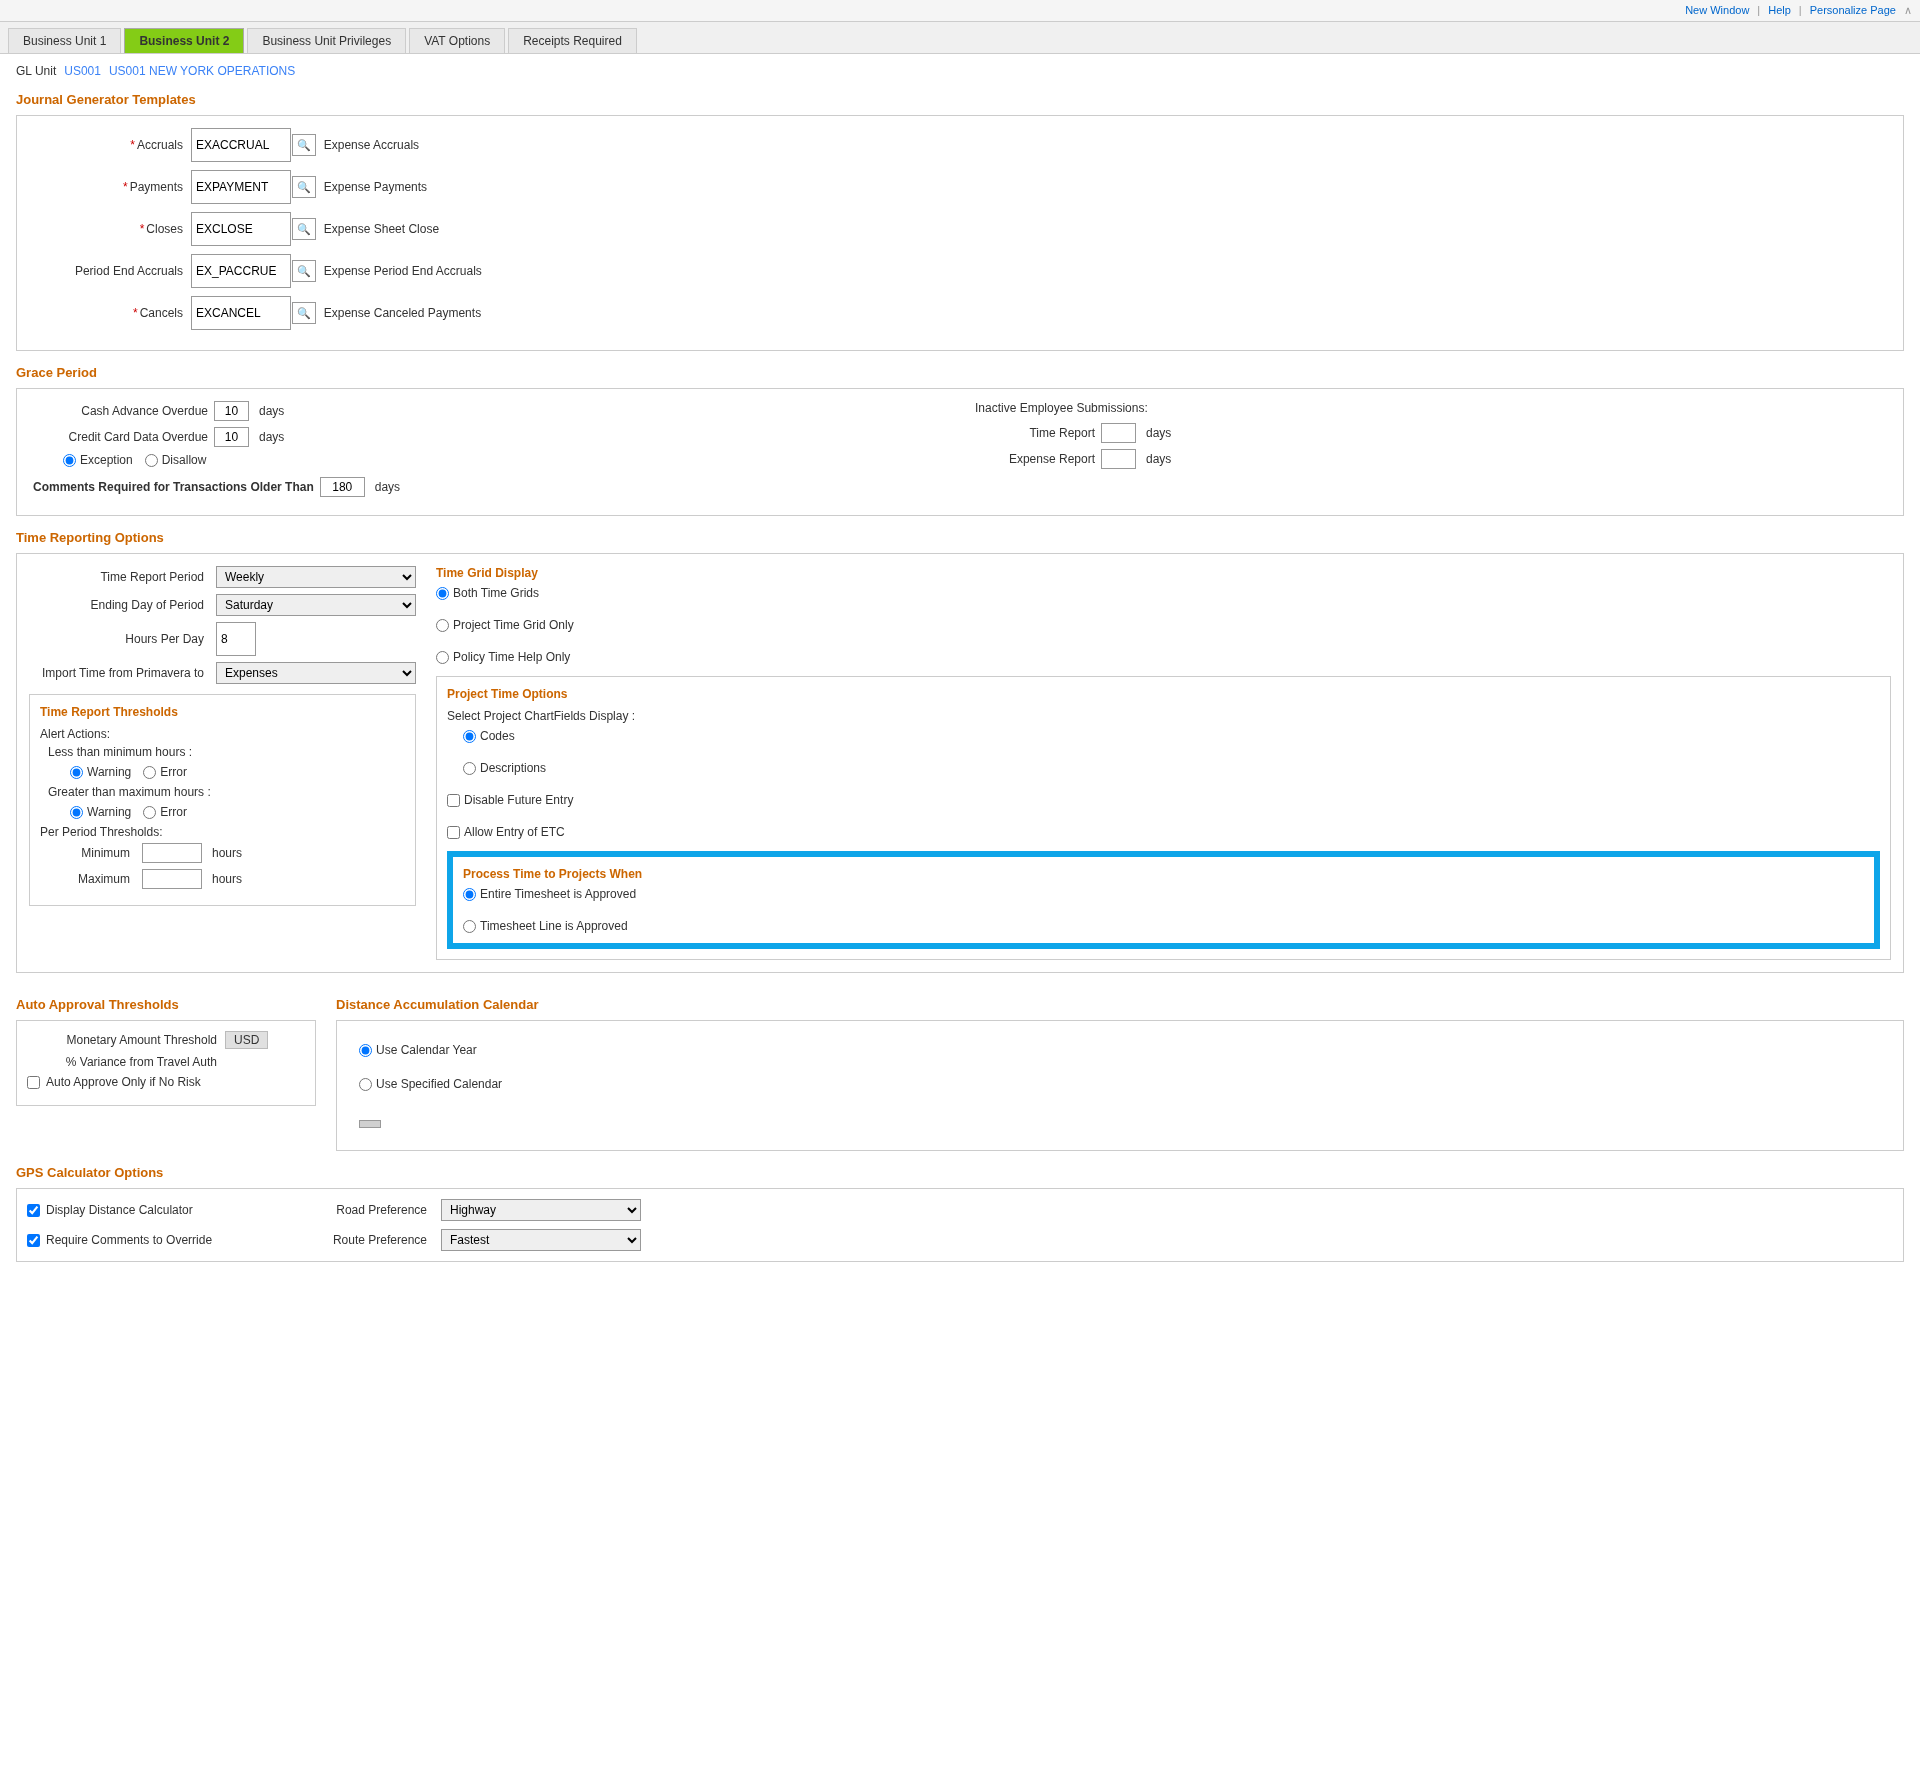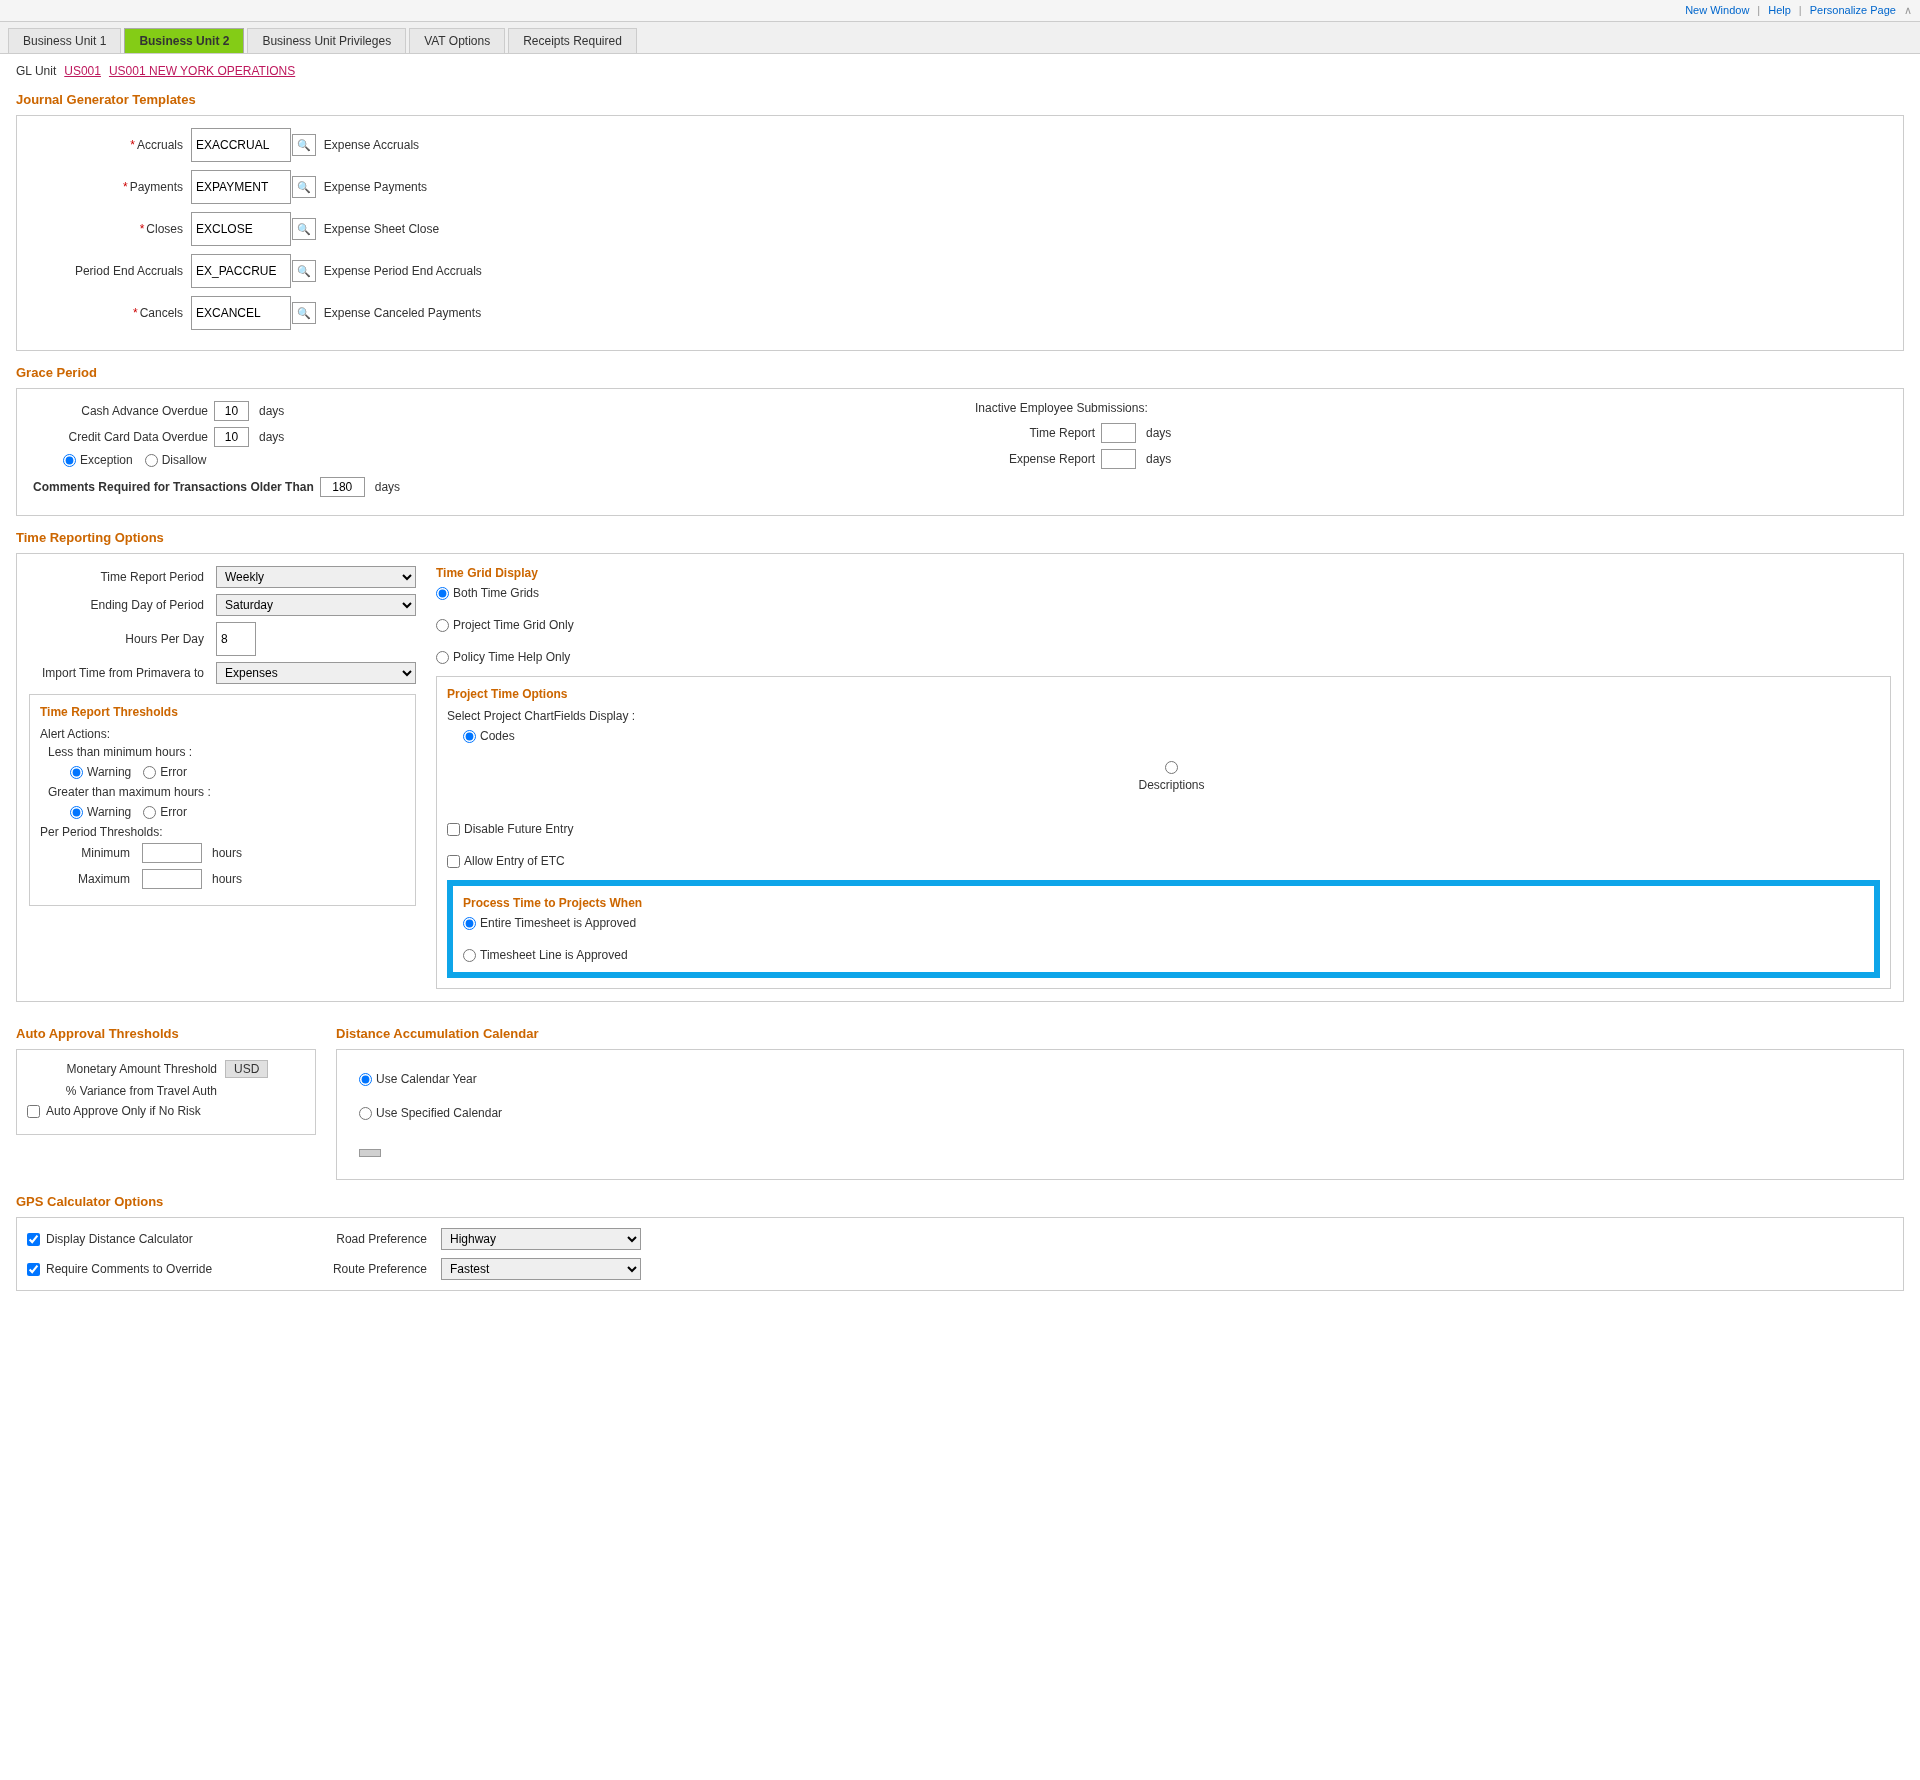--- a/index.html
+++ b/index.html
@@ -51,21 +51,21 @@
 
     
     .gl-unit-line {
       display: flex;
       align-items: center;
       gap: 8px;
       margin-bottom: 14px;
       font-size: 12px;
     }
     .gl-unit-label { font-weight: normal; color: #333; }
-    .gl-unit-value { color: #be185d; text-decoration: underline; }
+    .gl-unit-value { color: #3b82f6; }
 
     
     .section-header {
       color: #cc6600;
       font-weight: bold;
       font-size: 13px;
       margin-bottom: 8px;
       margin-top: 10px;
     }
 
@@ -501,21 +501,21 @@
           </label>
         </div>
 
         <div class="project-time-box">
           <div class="project-time-header">Project Time Options</div>
           <div style="font-size:12px; margin-bottom:6px;">Select Project ChartFields Display :</div>
           <label class="radio-item" style="margin-bottom:4px; margin-left:16px;">
             <input type="radio" name="chartFields" checked="" style="">
             <span>Codes</span>
           </label><br>
-          <label class="radio-item" style="margin-bottom:16px; margin-left:16px;flex-direction:column;">
+          <label class="radio-item" style="margin-bottom:4px; margin-left:16px;">
             <input type="radio" name="chartFields" style="">
             <span>Descriptions</span>
           </label><br>
           <label class="radio-item" style="margin-bottom:4px;">
             <input type="checkbox" style="">
             <span>Disable Future Entry</span>
           </label><br>
           <label class="radio-item">
             <input type="checkbox" style="">
             <span>Allow Entry of ETC</span>

